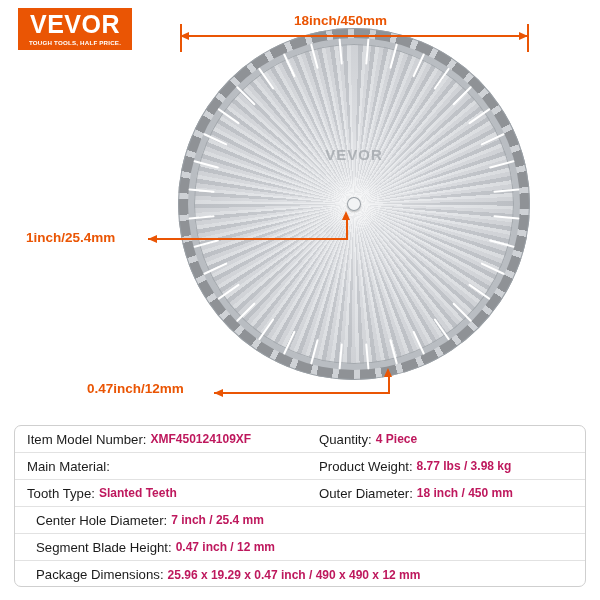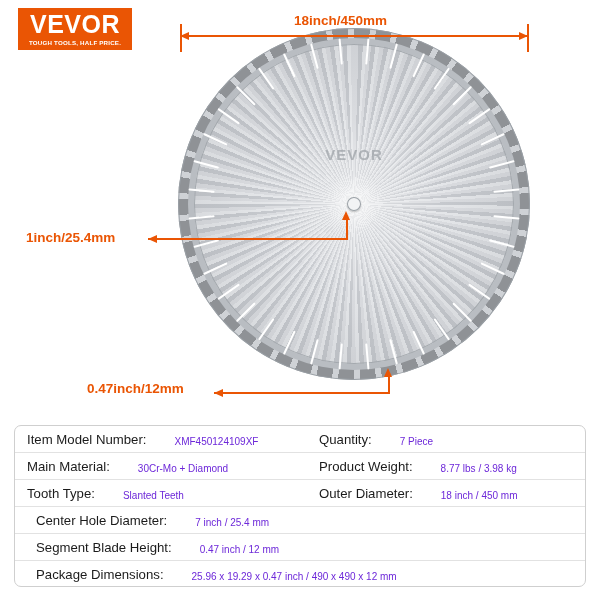--- a/index.html
+++ b/index.html
@@ -181,35 +181,34 @@
   .spec-row {
     display: flex;
     align-items: center;
     height: 27px;
     border-bottom: 1px solid #e2e2e2;
     padding: 0 12px;
   }
   .spec-row:last-child { border-bottom: none; }
   .cell {
     display: flex;
-    align-items: flex-end;
+    align-items: center;
     white-space: nowrap;
-    gap: 24px;
   }
   .cell.left { width: 292px; }
   .cell.right { flex: 1; }
   .cell.full { width: 100%; margin-left: 9px; }
   .k {
     color: #1b1b1b;
     font-size: 13.2px;
   }
   .v {
-    color: #6d28d9;
-    font-size: 10px;
-    font-weight: normal;
+    color: #be185d;
+    font-size: 12px;
+    font-weight: bold;
     margin-left: 4px;
   }
 </style>
 </head>
 <body>
 
 <div id="page">
 
   <div class="logo">
     <div class="logo-word">VEVOR</div>
@@ -286,27 +285,26 @@
   </div>
 
   <div class="spec-box">
     <div class="spec-row">
       <div class="cell left">
         <span class="k">Item Model Number:</span>
         <span class="v">XMF450124109XF</span>
       </div>
       <div class="cell right">
         <span class="k">Quantity:</span>
-        <span class="v">7 Piece</span>
+        <span class="v">4 Piece</span>
       </div>
     </div>
     <div class="spec-row">
       <div class="cell left">
         <span class="k">Main Material:</span>
-        <span class="v">30Cr-Mo + Diamond</span>
       </div>
       <div class="cell right">
         <span class="k">Product Weight:</span>
         <span class="v">8.77 lbs / 3.98 kg</span>
       </div>
     </div>
     <div class="spec-row">
       <div class="cell left">
         <span class="k">Tooth Type:</span>
         <span class="v">Slanted Teeth</span>

